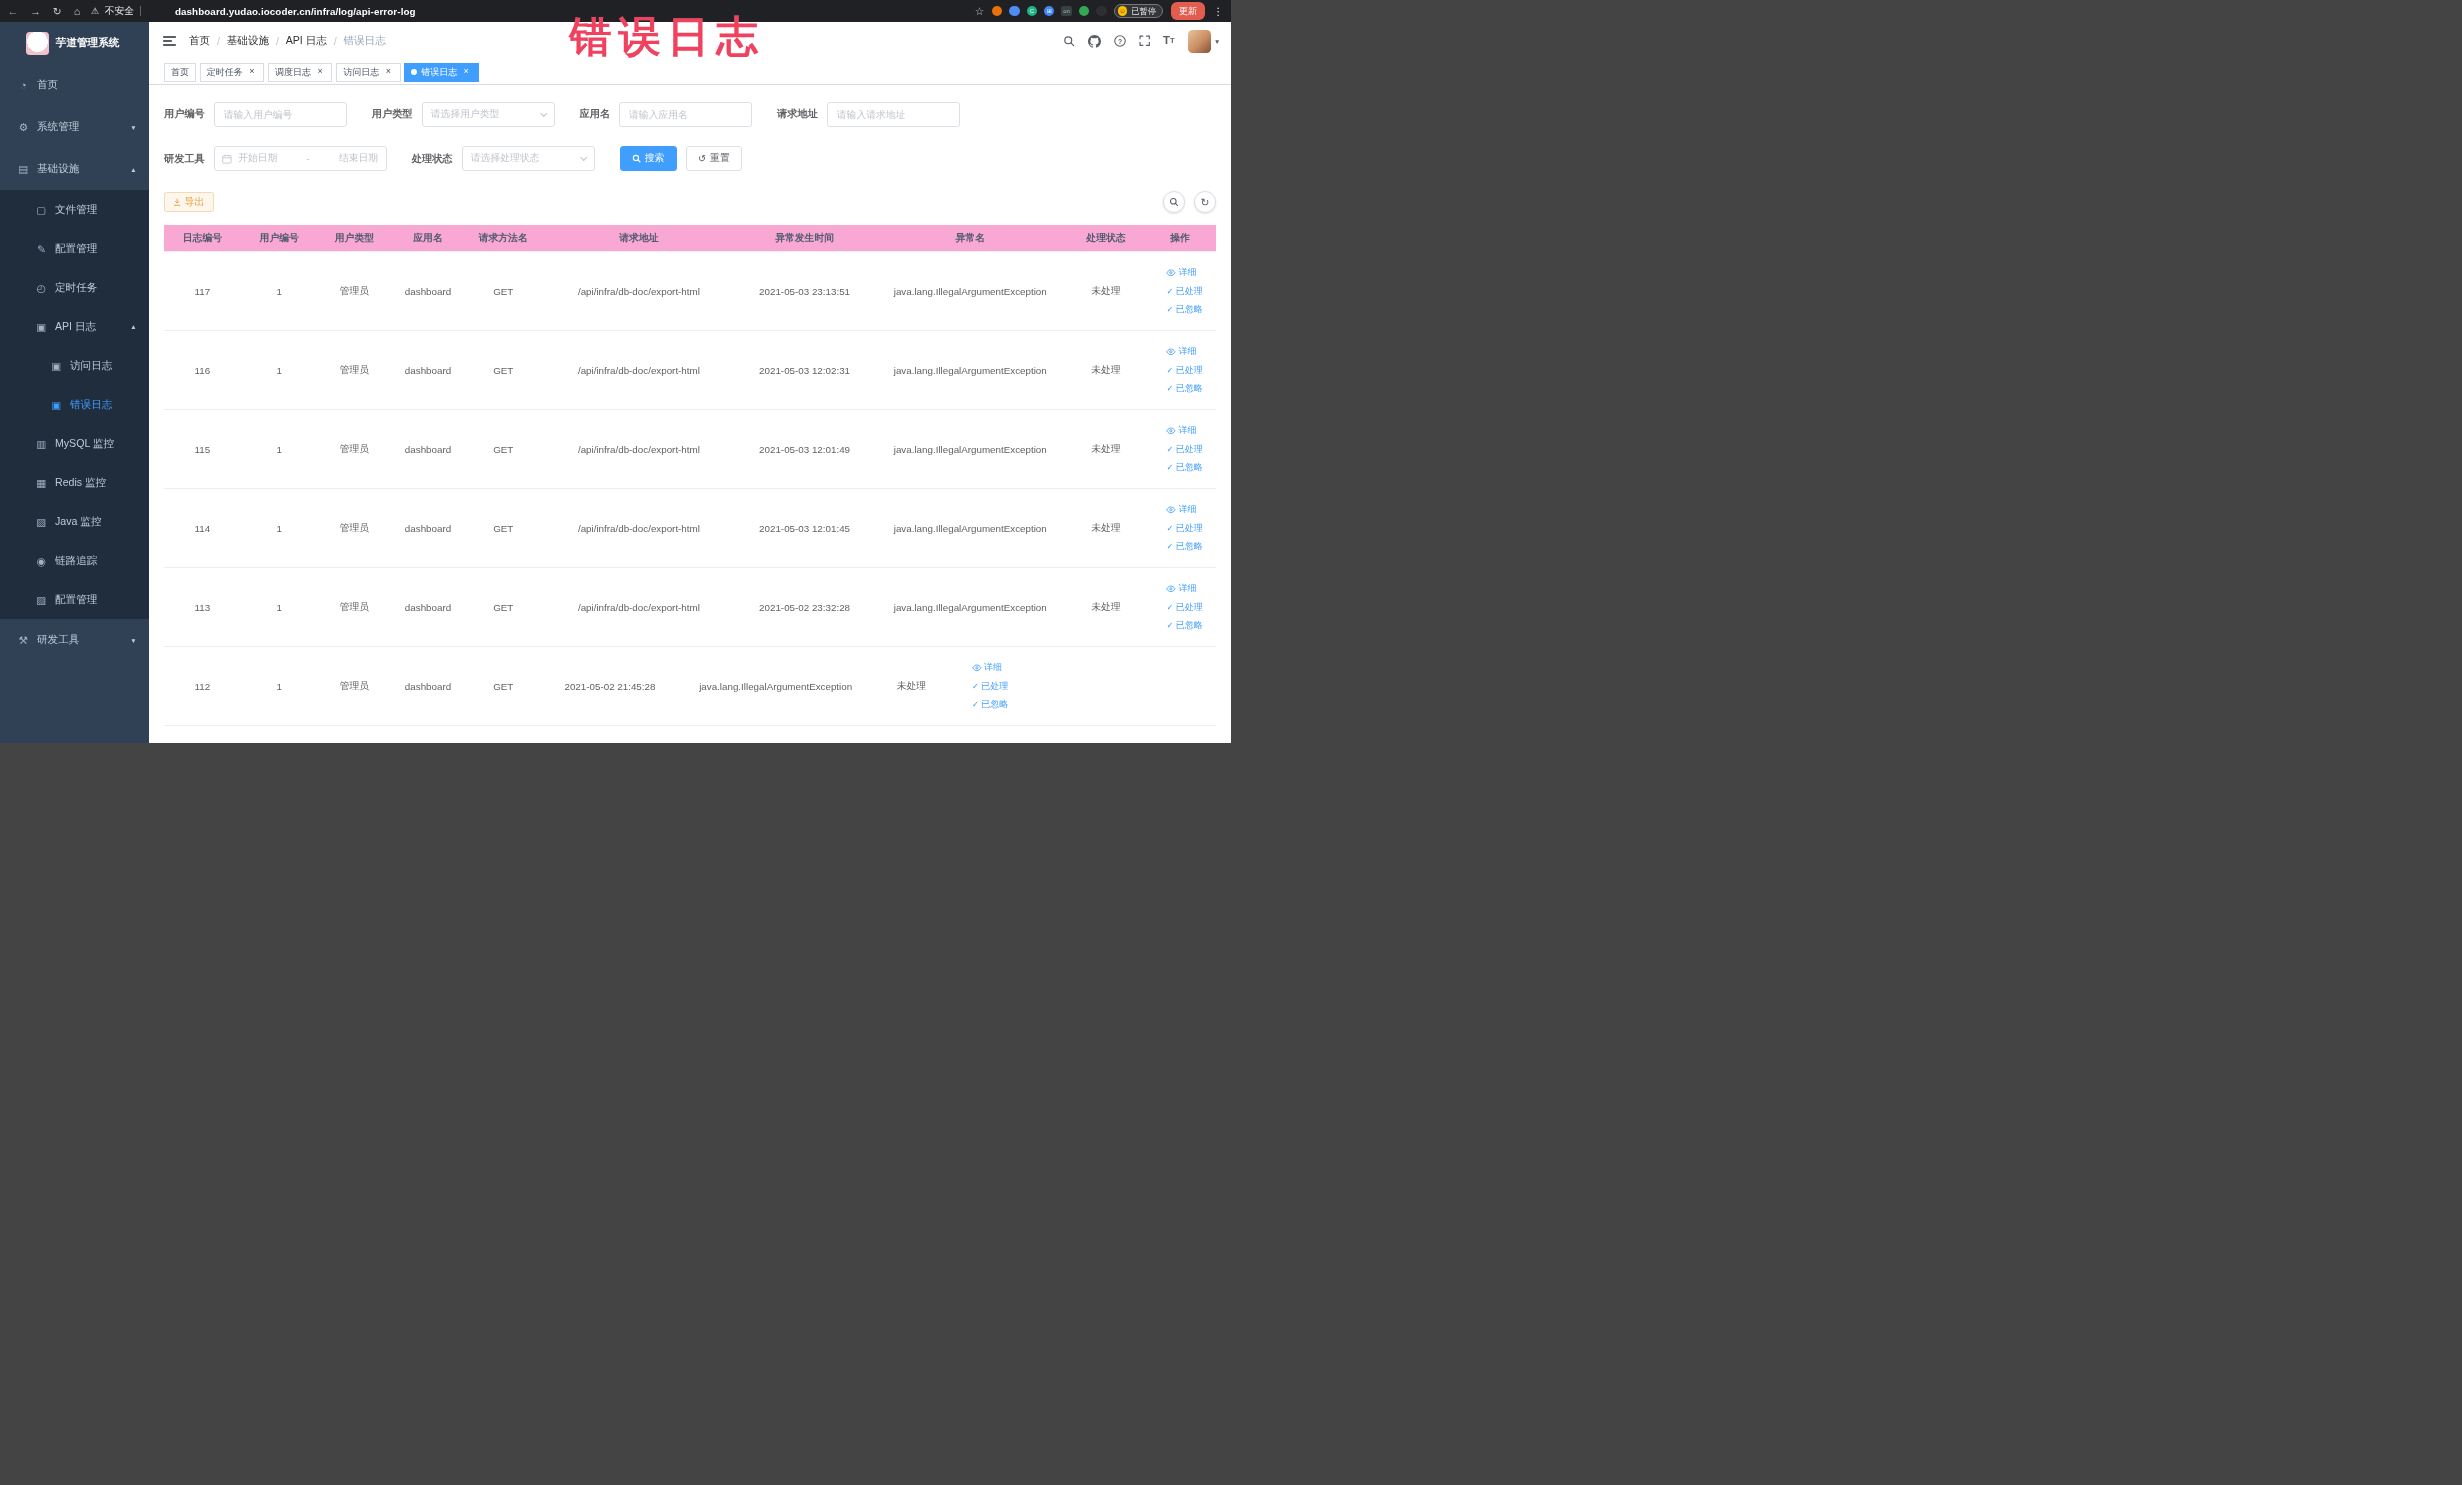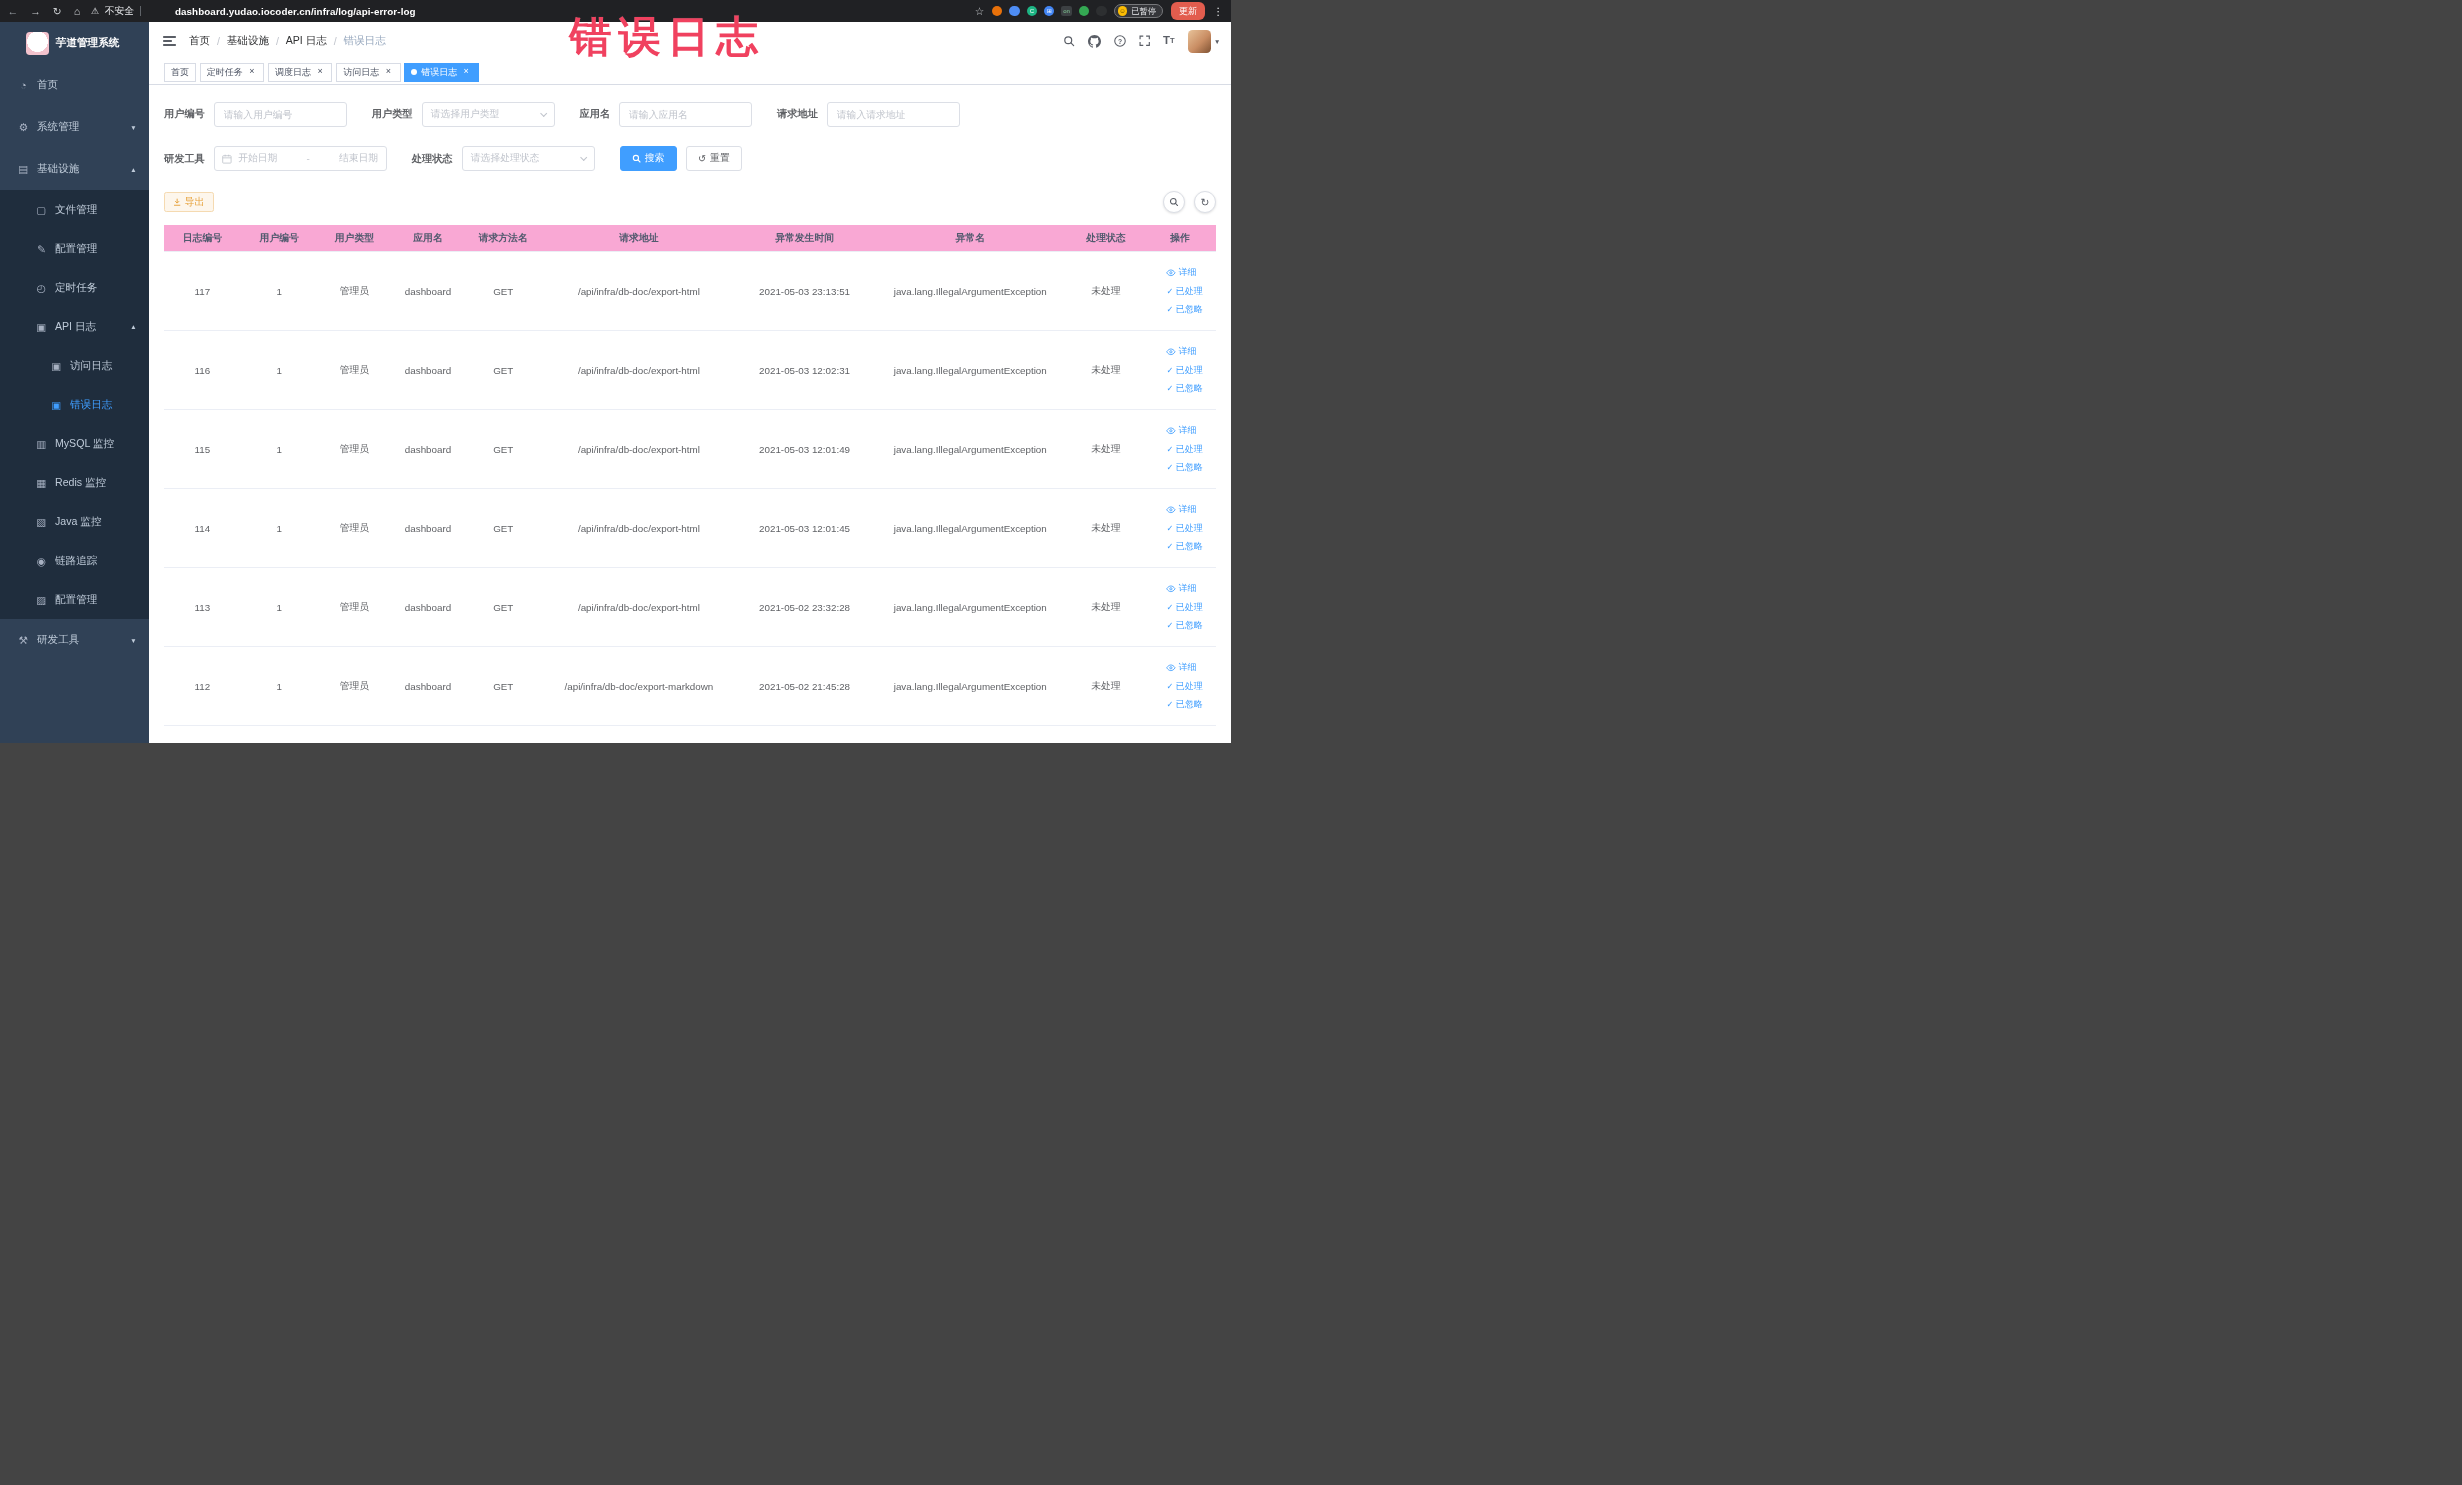--- a/index.html
+++ b/index.html
@@ -546,21 +546,20 @@
                     </span>
                   </div>
                 </div>
               </div>
               <div class="trow">
                 <div class="td col0">112</div>
                 <div class="td col1">1</div>
                 <div class="td col2">管理员</div>
                 <div class="td col3">dashboard</div>
                 <div class="td col4">GET</div>
-                <div class="td col5">/api/infra/db-doc/export-markdown</div>
                 <div class="td col6">2021-05-02 21:45:28</div>
                 <div class="td col7">java.lang.IllegalArgumentException</div>
                 <div class="td col8">未处理</div>
                 <div class="td col9 actions">
                   <div class="act-wrap">
                     <span class="link">
                       <span class="ic">
                         <svg viewBox="0 0 14 10" width="9.8" height="7.6" fill="none" stroke="currentColor" stroke-width="1.2">
                           <path d="M1 5c2-3 4-4 6-4s4 1 6 4c-2 3-4 4-6 4S3 8 1 5z"></path>
                           <circle cx="7" cy="5" r="1.6"></circle>

